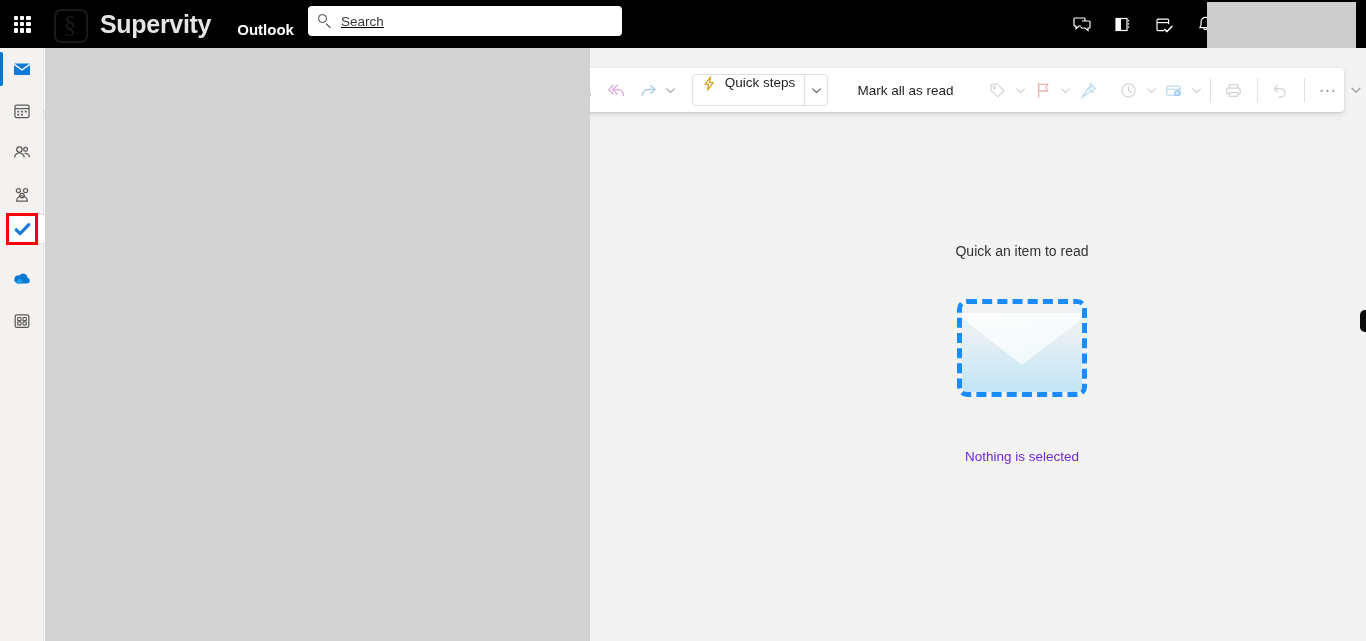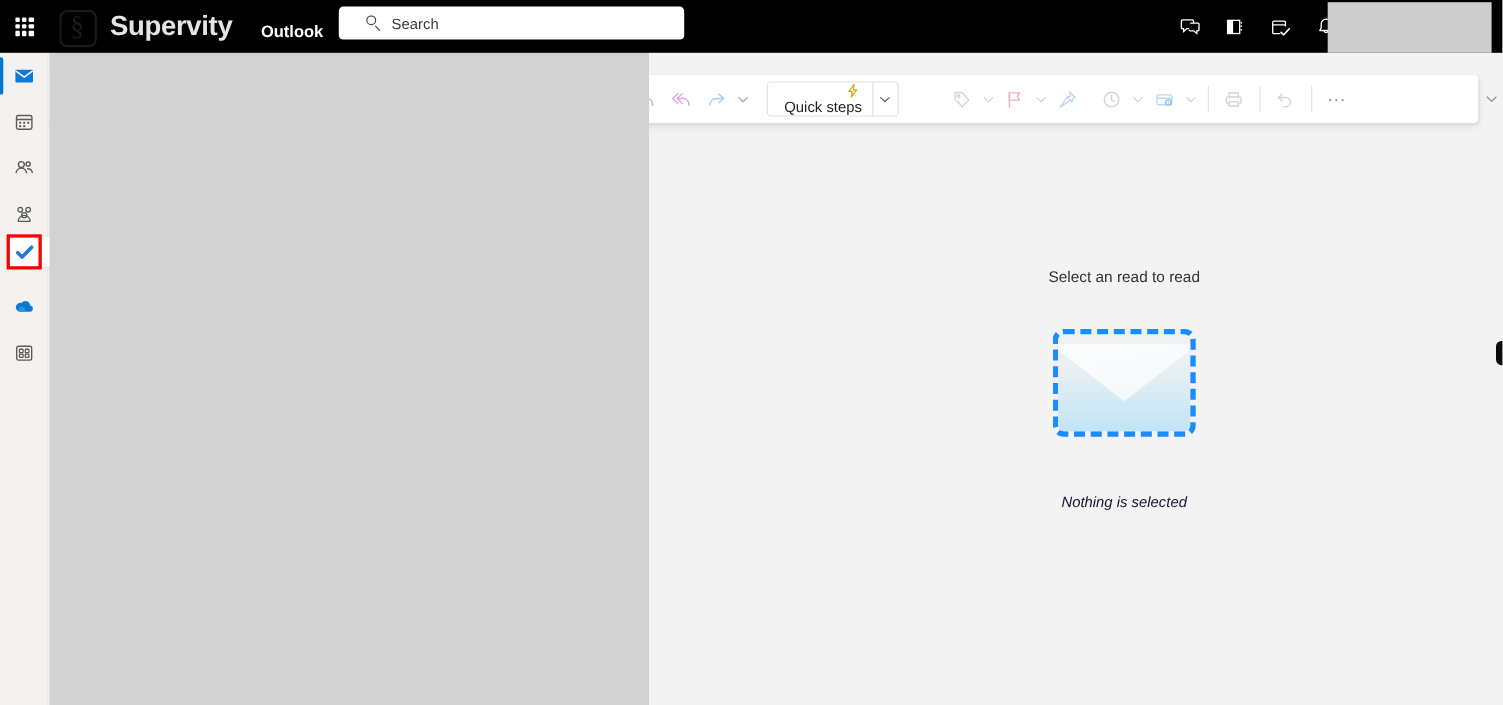--- a/index.html
+++ b/index.html
@@ -48,21 +48,21 @@
 
   .app-name{
     color:#ffffff;font-size:15px;font-weight:bold;margin-left:26px;
     white-space:nowrap;
     margin-top:10px;
   }
 
   .searchbox{
     position:absolute;left:308px;top:6px;width:314px;height:30px;
     background:#ffffff;border-radius:4px;display:flex;align-items:center;
-    padding:0 25px;box-sizing:border-box;
+    padding:0 10px;box-sizing:border-box;text-decoration:underline;
   }
   .searchbox .mag{
     width:14px;height:14px;position:relative;flex:none;margin-right:9px;
   }
   .searchbox .mag .c{
     position:absolute;left:0;top:0;width:9px;height:9px;
     border:1.4px solid #3b3a39;border-radius:50%;box-sizing:border-box;
   }
   .searchbox .mag .h{
     position:absolute;left:8px;top:8.5px;width:5.5px;height:1.4px;
@@ -143,21 +143,21 @@
   .tb-caret{
     width:16px;height:32px;display:flex;align-items:center;justify-content:center;
     cursor:pointer;
   }
   .tb-sep{width:1px;height:24px;background:#e1dfdd;margin:0 7px;flex:none;}
   .tb-label{font-size:13.5px;color:#201f1e;margin-left:7px;white-space:nowrap;}
   .qs-box{
     height:32px;display:flex;align-items:center;
     border:1px solid #e1dfdd;border-radius:4px;box-sizing:border-box;
   }
-  .qs-main{display:flex;align-items:flex-end;padding:0 9px 0 8px;height:100%;cursor:pointer;flex-direction:column;}
+  .qs-main{display:flex;align-items:flex-start;padding:0 9px 0 8px;height:100%;cursor:pointer;}
   .qs-div{width:1px;height:100%;background:#e1dfdd;}
   .qs-caret{width:22px;height:100%;display:flex;align-items:center;justify-content:center;cursor:pointer;}
   .tb-dots{font-size:17px;color:#a19f9d;letter-spacing:1.5px;line-height:1;}
   .tb-expand{
     position:absolute;right:-22px;top:12px;width:20px;height:20px;
     display:flex;align-items:center;justify-content:center;cursor:pointer;
   }
 
   
   .readpane{
@@ -172,21 +172,21 @@
   .env-body{
     position:absolute;left:0;top:0;right:0;bottom:0;
     border-radius:5px;overflow:hidden;
     background:linear-gradient(180deg,#f2f2f2 0%,#e8eff3 38%,#cfe9f5 75%,#c2e4f4 100%);
   }
   .env-flap{
     position:absolute;left:-6%;top:10%;width:112%;height:74%;
     background:linear-gradient(170deg,#fdfdfd 0%,#f4fafc 60%,#eef7fb 100%);
     clip-path:polygon(0 0,100% 0,50% 80%);
   }
-  .rp-sub{margin-top:52px;font-size:13.5px;color:#0f172a;font-style:italic;}
+  .rp-sub{margin-top:52px;font-size:13.5px;color:#6d28d9;}
 
   
   .gray-overlay{
     position:absolute;left:45px;top:33px;width:545px;height:608px;
     background:#d2d2d2;z-index:20;
   }
 
   
   .edge-pill{
     position:absolute;right:0;top:310px;width:6px;height:22px;
@@ -416,20 +416,27 @@
       <div class="qs-div"></div>
       <div class="qs-caret">
         <svg width="11" height="11" viewBox="0 0 11 11">
             <path d="M1.6 3.8L5.5 7.4 9.4 3.8" fill="none" stroke="#605e5c" stroke-width="1.1" stroke-linecap="round"></path>
           </svg>
       </div>
     </div>
 
     <div style="width:18px;flex:none;"></div>
 
+    <div class="tb-btn">
+      <svg width="19" height="19" viewBox="0 0 19 19">
+        <path d="M2.6 8.2L9.5 3.4l6.9 4.8v7.1a.9.9 0 01-.9.9H3.5a.9.9 0 01-.9-.9z" fill="none" stroke="#605e5c" stroke-width="1.2" stroke-linejoin="round"></path>
+        <path d="M2.6 8.2l6.9 5 6.9-5" fill="none" stroke="#605e5c" stroke-width="1.2" stroke-linejoin="round"></path>
+      </svg>
+      <span class="tb-label">Mark all as read</span>
+    </div>
 
     <div style="width:24px;flex:none;"></div>
 
     <div class="tb-btn">
       <svg width="19" height="19" viewBox="0 0 19 19">
         <path d="M3.1 3.1h6.1l6.7 6.7-6.1 6.1-6.7-6.7z" fill="none" stroke="#d6d4d2" stroke-width="1.25" stroke-linejoin="round"></path>
         <circle cx="6.4" cy="6.4" r="1.25" fill="none" stroke="#d6d4d2" stroke-width="1.2"></circle>
       </svg>
     </div>
     <div class="tb-caret">
@@ -511,21 +518,21 @@
     </div>
 
     <div class="tb-expand">
       <svg width="12" height="12" viewBox="0 0 12 12">
           <path d="M2 4.2L6 8.1 10 4.2" fill="none" stroke="#9a9896" stroke-width="1.2" stroke-linecap="round"></path>
         </svg>
     </div>
   </div>
 
   <div class="readpane">
-    <div class="rp-title">Select an read to read</div>
+    <div class="rp-title">Quick an item to read</div>
     <div class="env-frame">
       <div class="env-body">
           <div class="env-flap"></div>
         </div>
     </div>
     <div class="rp-sub">Nothing is selected</div>
   </div>
 </div>
 
 <div class="gray-overlay"></div>

